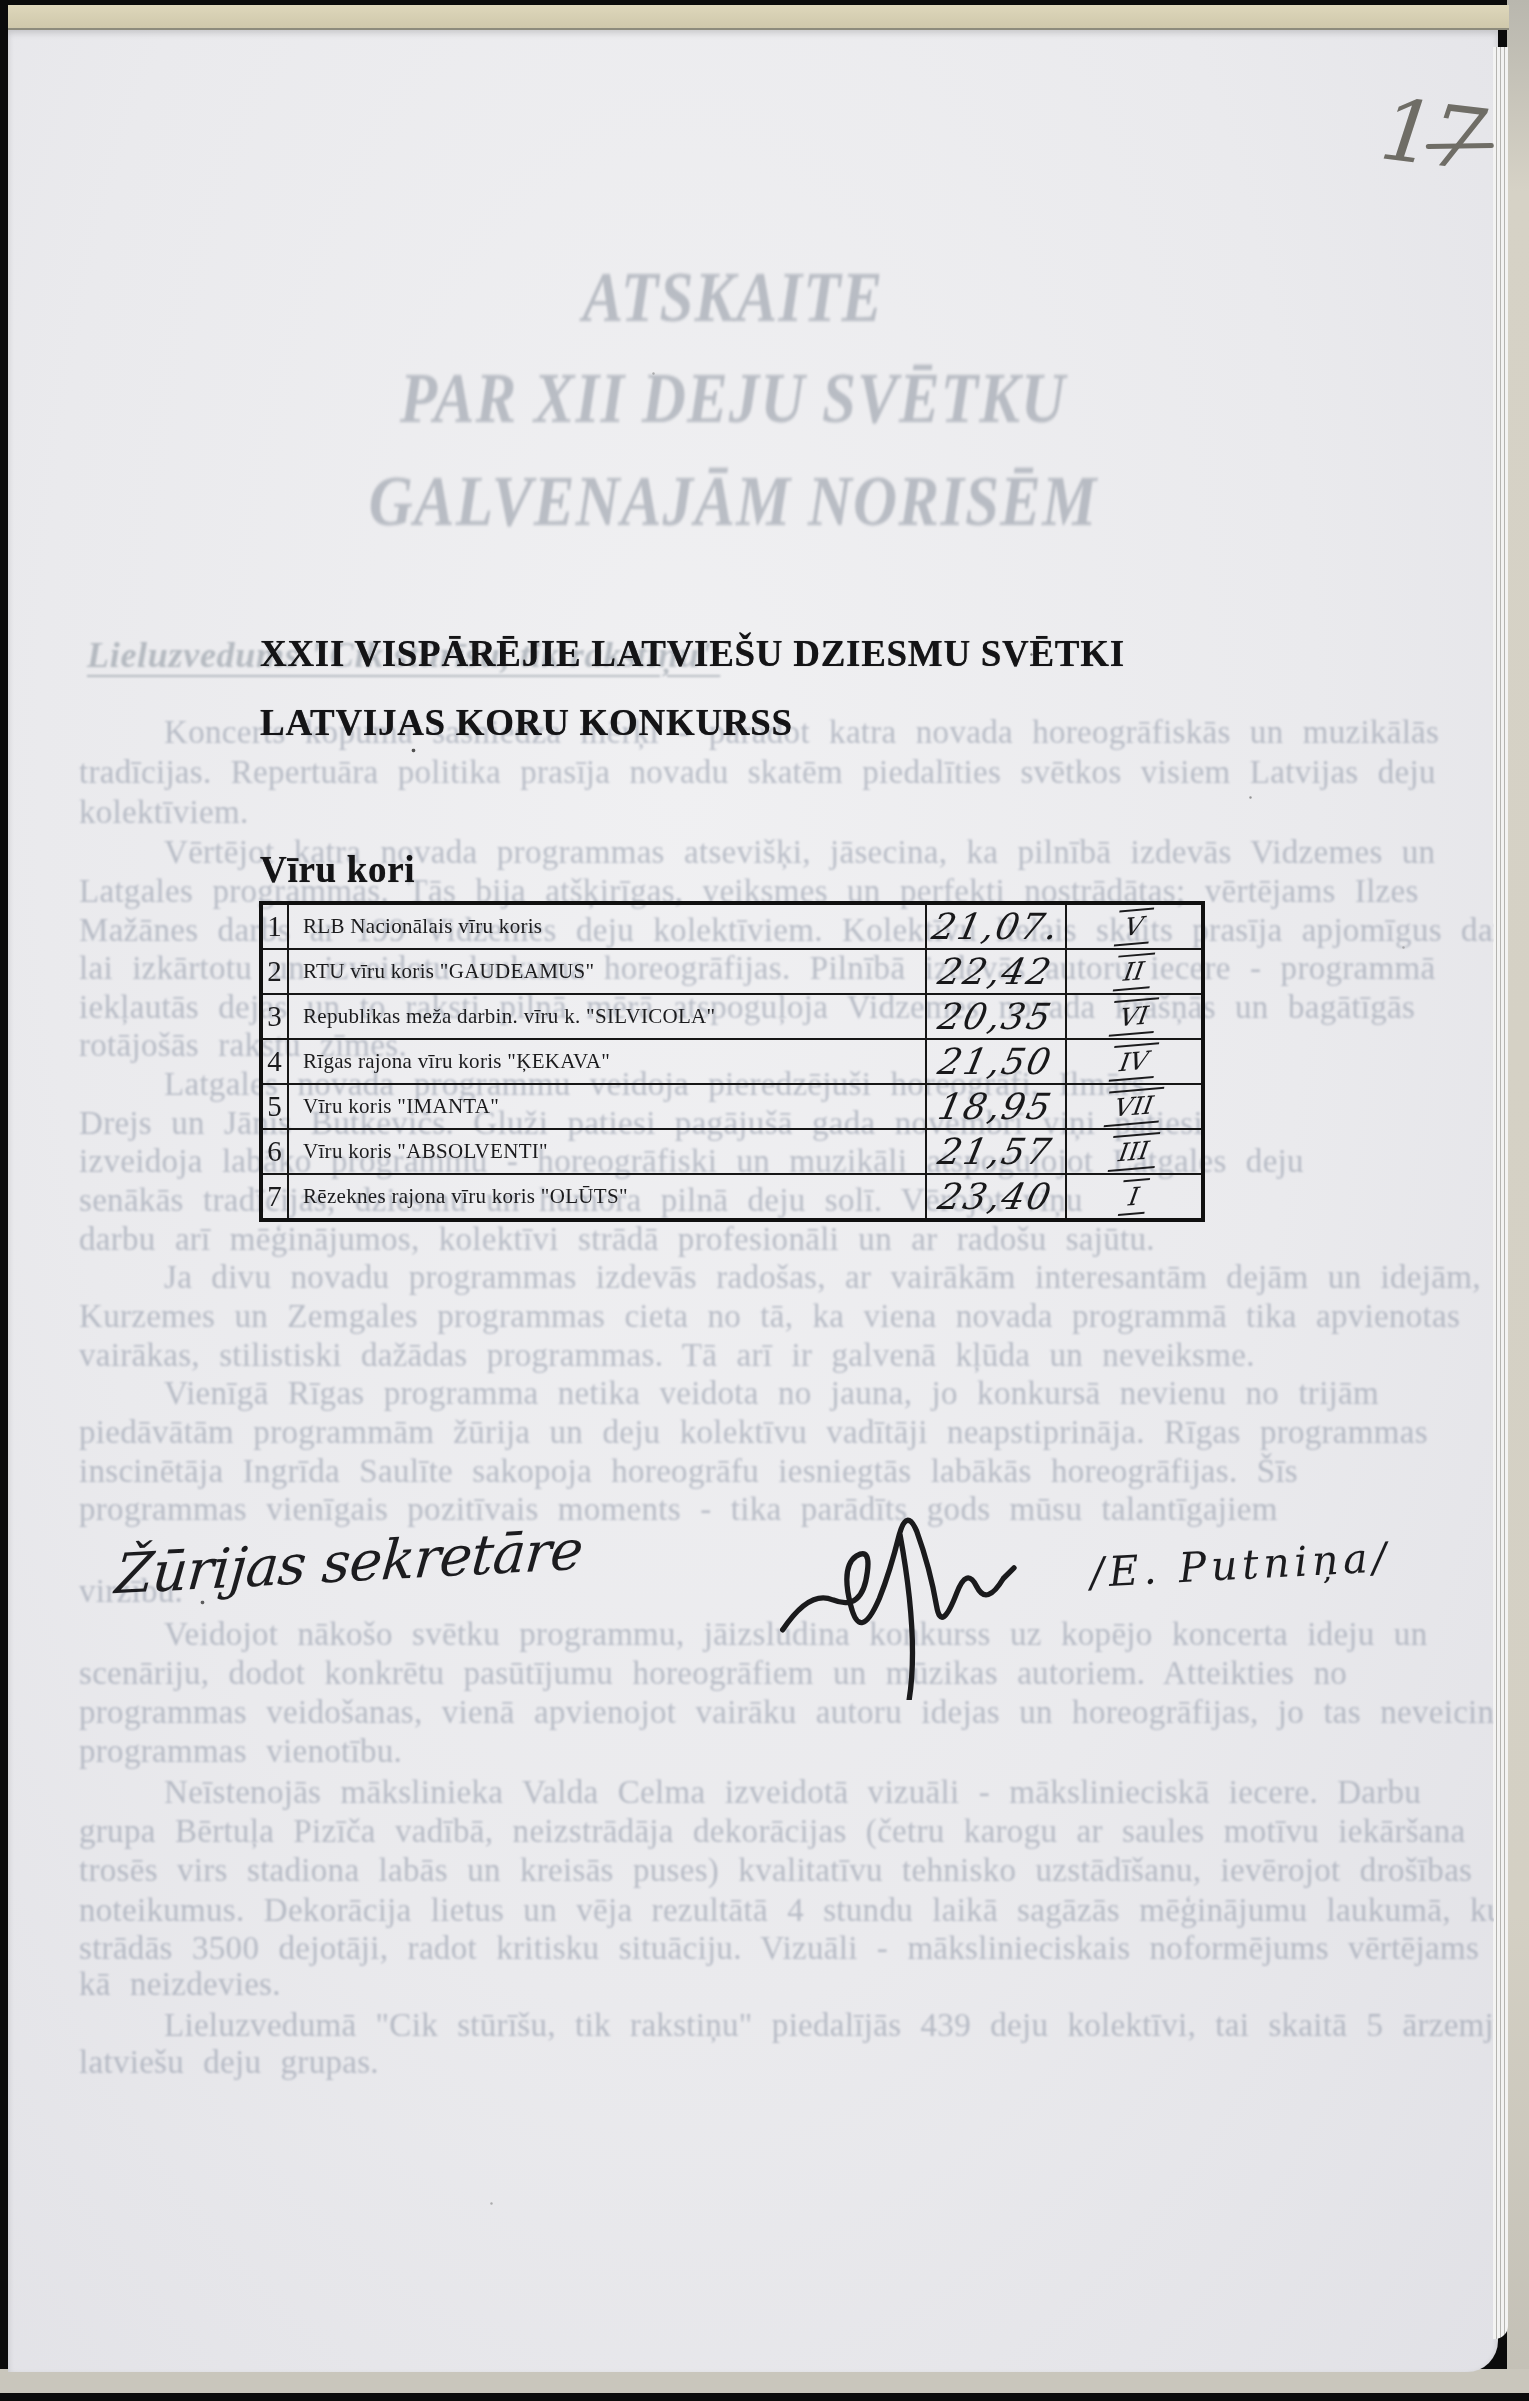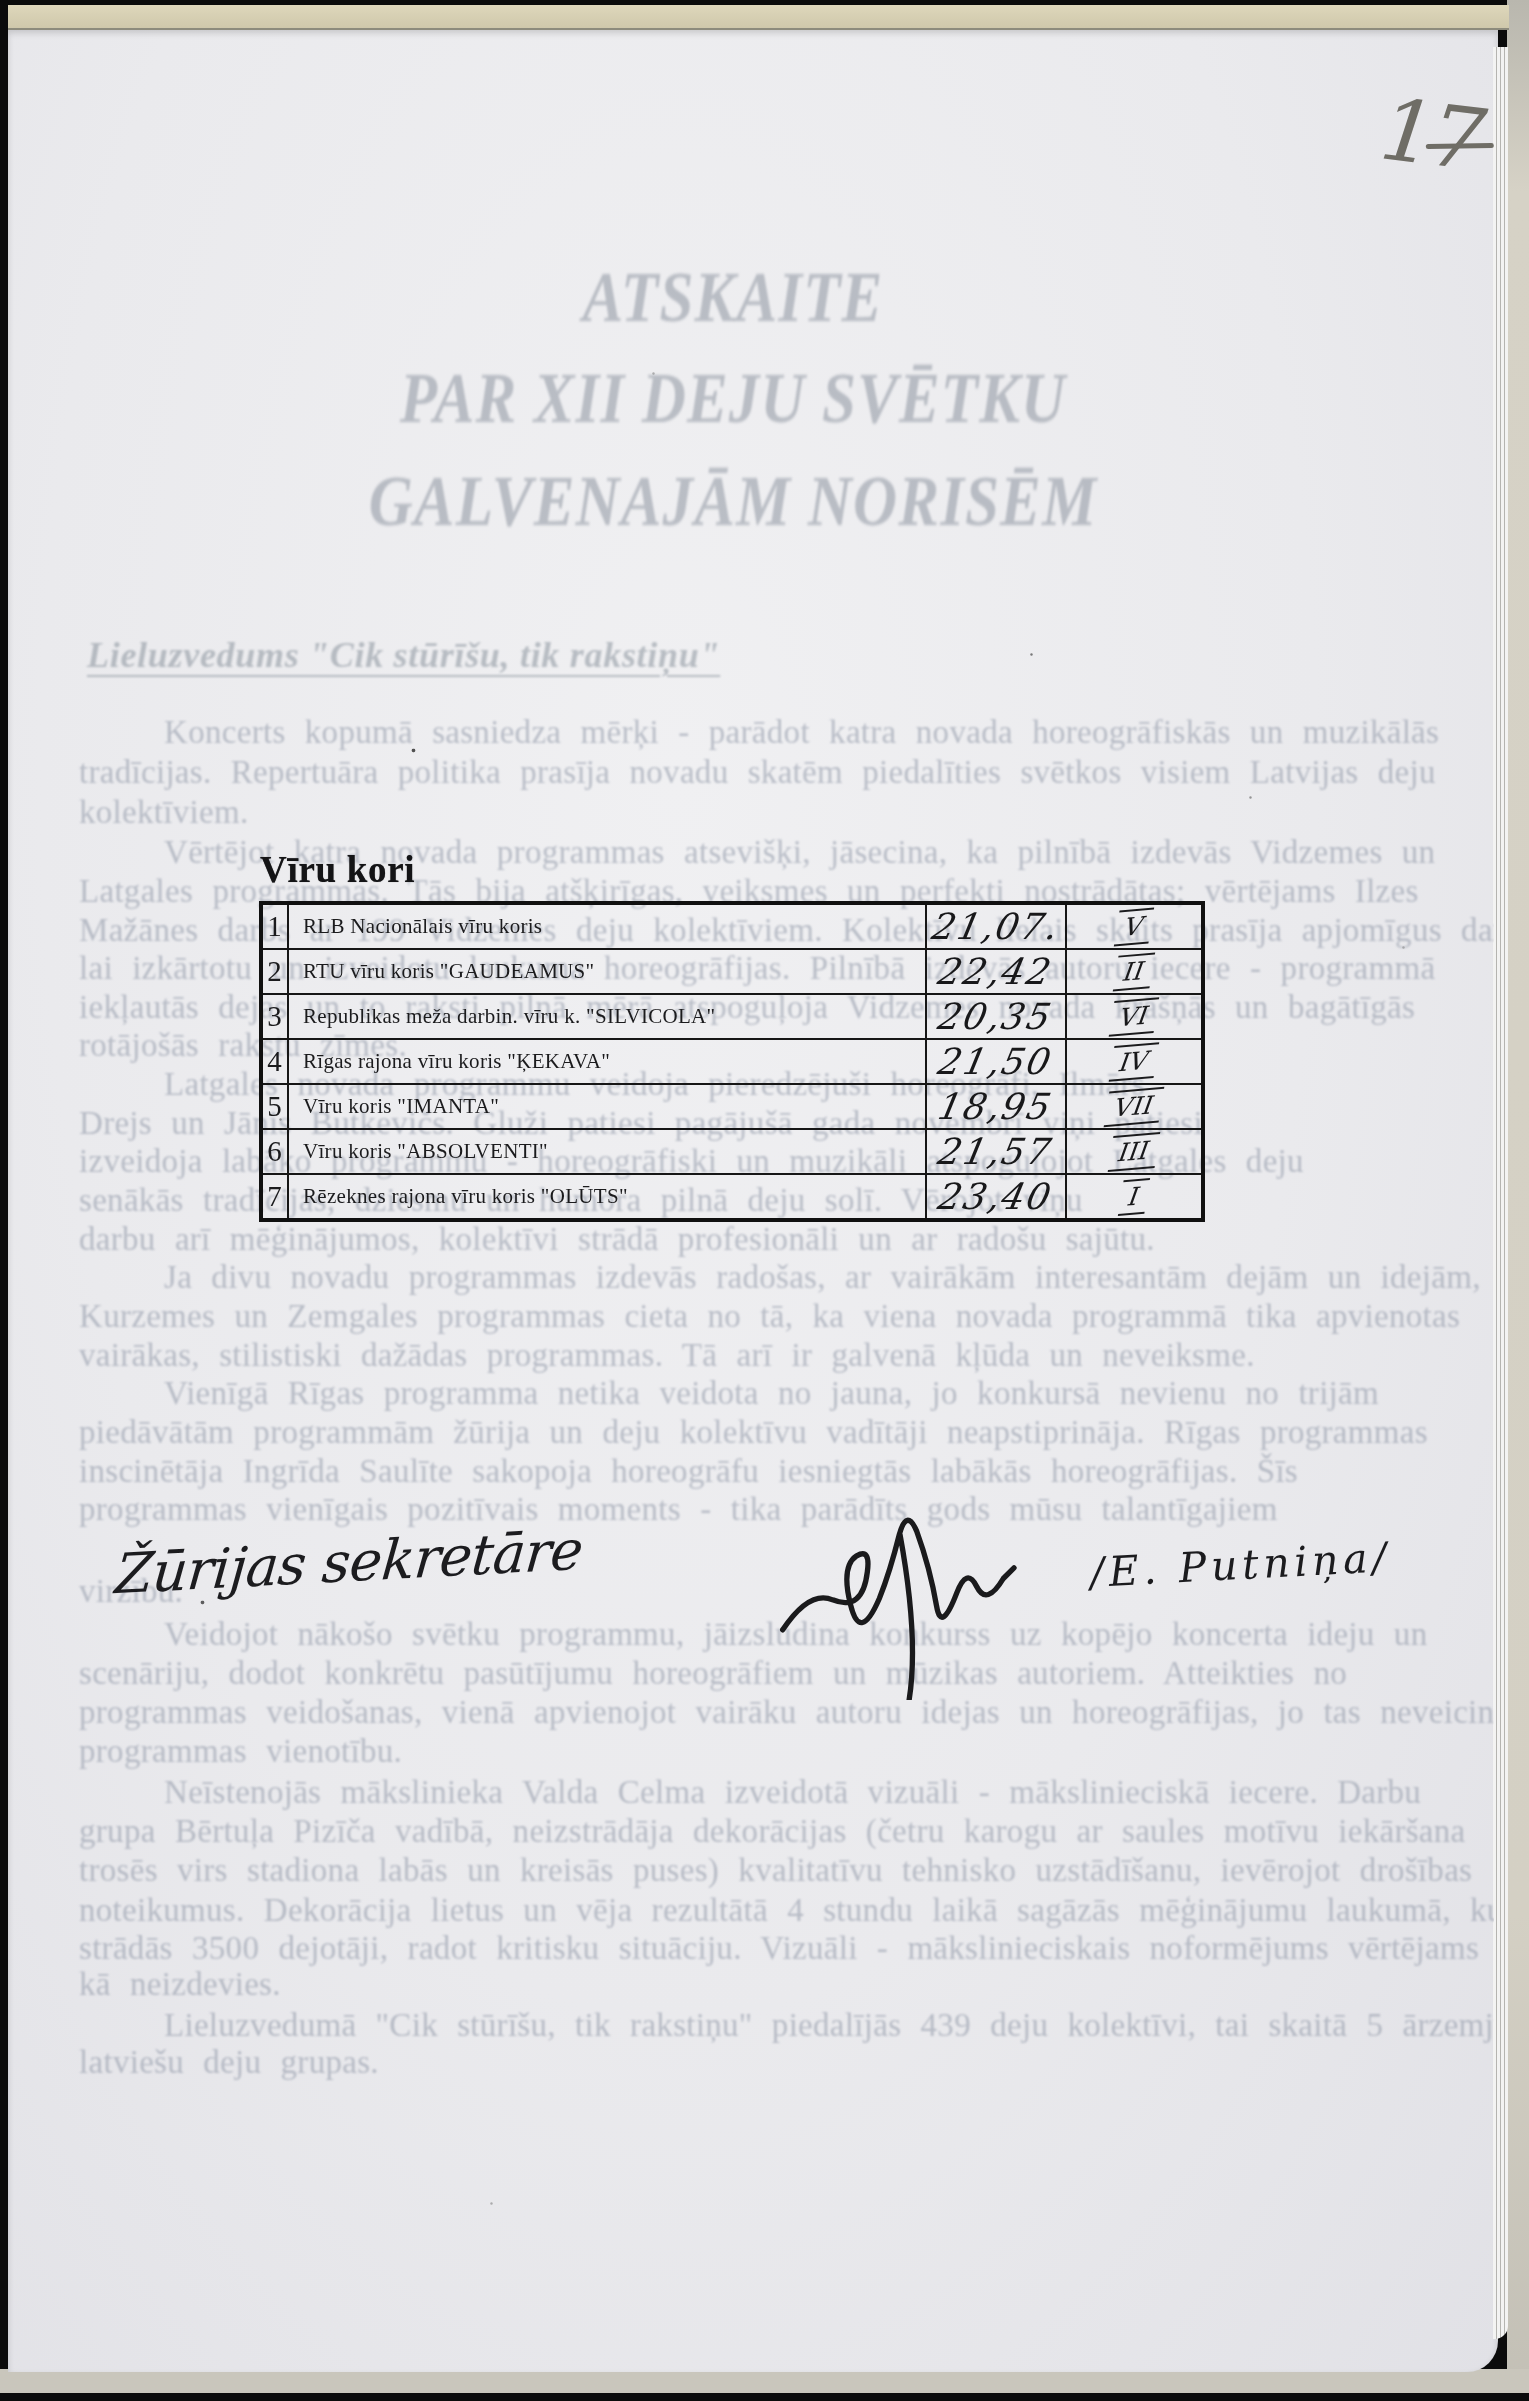--- a/index.html
+++ b/index.html
@@ -194,20 +194,22 @@
       <div class="bleed-line" style="top: 1852px;">trosēs virs stadiona labās un kreisās puses) kvalitatīvu tehnisko uzstādīšanu, ievērojot drošības</div>
       <div class="bleed-line" style="top: 1892px;">noteikumus. Dekorācija lietus un vēja rezultātā 4 stundu laikā sagāzās mēģinājumu laukumā, kur</div>
       <div class="bleed-line" style="top: 1930px;">strādās 3500 dejotāji, radot kritisku situāciju. Vizuāli - mākslinieciskais noformējums vērtējams</div>
       <div class="bleed-line" style="top: 1966px;">kā neizdevies.</div>
       <div class="bleed-line indent" style="top: 2007px;">Lieluzvedumā "Cik stūrīšu, tik rakstiņu" piedalījās 439 deju kolektīvi, tai skaitā 5 ārzemju</div>
       <div class="bleed-line" style="top: 2044px;">latviešu deju grupas.</div>
     </div>
 
   <div id="page-number"><span>1</span><span class="crossed">7</span></div>
 
+  <div class="heading-line" style="top:632px;">XXII VISPĀRĒJIE LATVIEŠU DZIESMU SVĒTKI</div>
+  <div class="heading-line" style="top:701px;">LATVIJAS KORU KONKURSS</div>
   <div class="heading-line" style="top:840px;margin-top:8px;">Vīru kori</div>
 
   <table id="results-table">
     <colgroup>
       <col style="width:27px;">
         <col style="width:638px;">
         <col style="width:140px;">
         <col style="width:137px;">
     </colgroup>
     <tbody>

